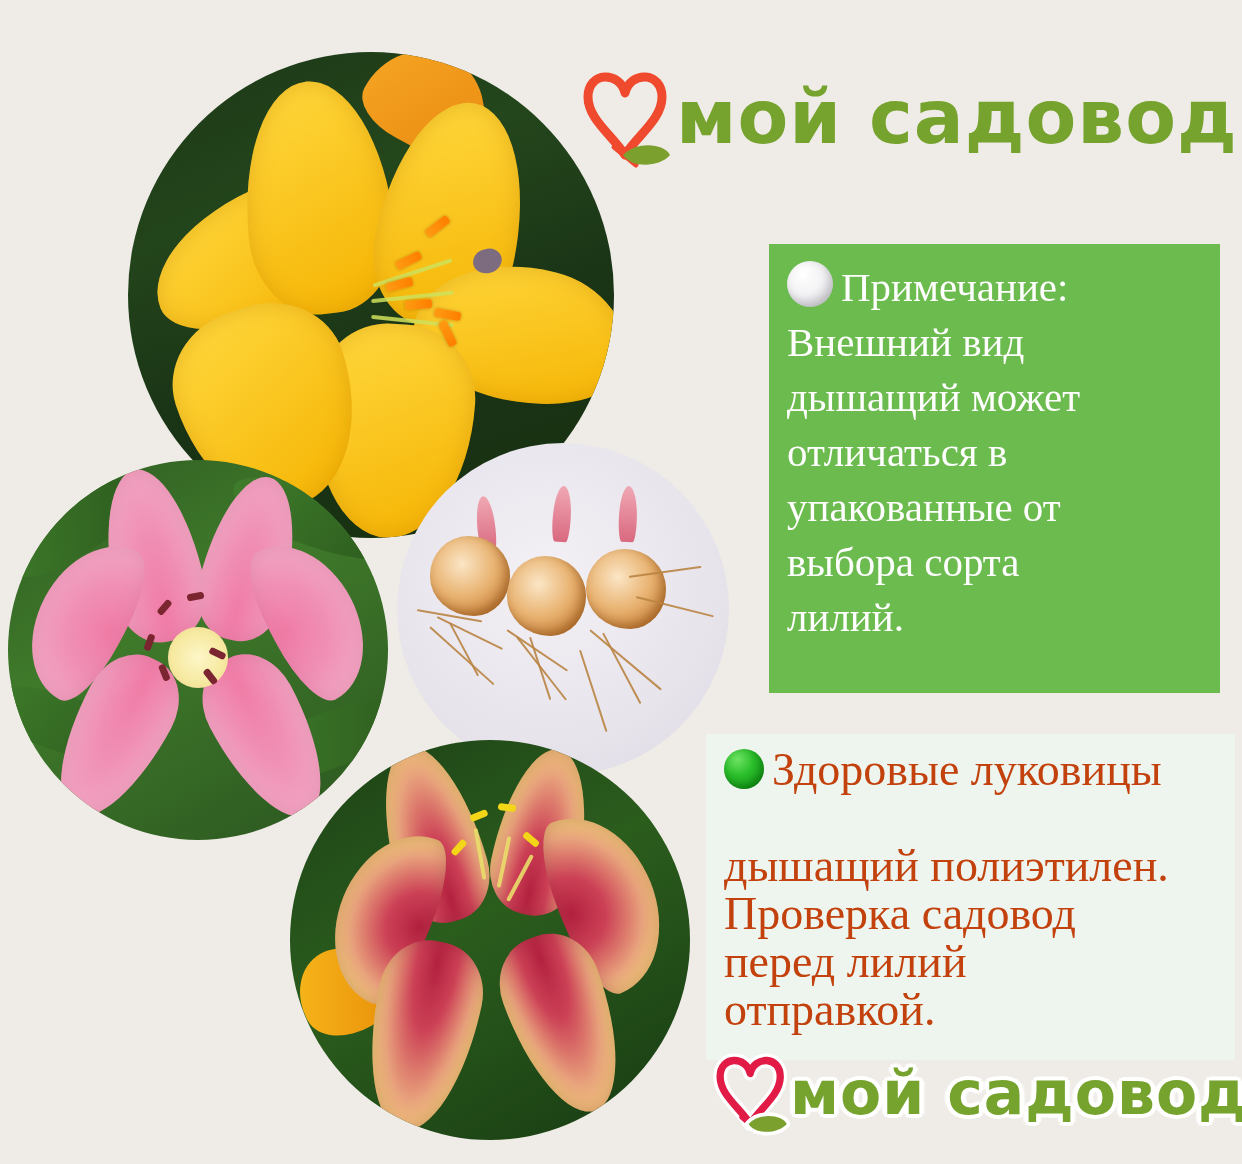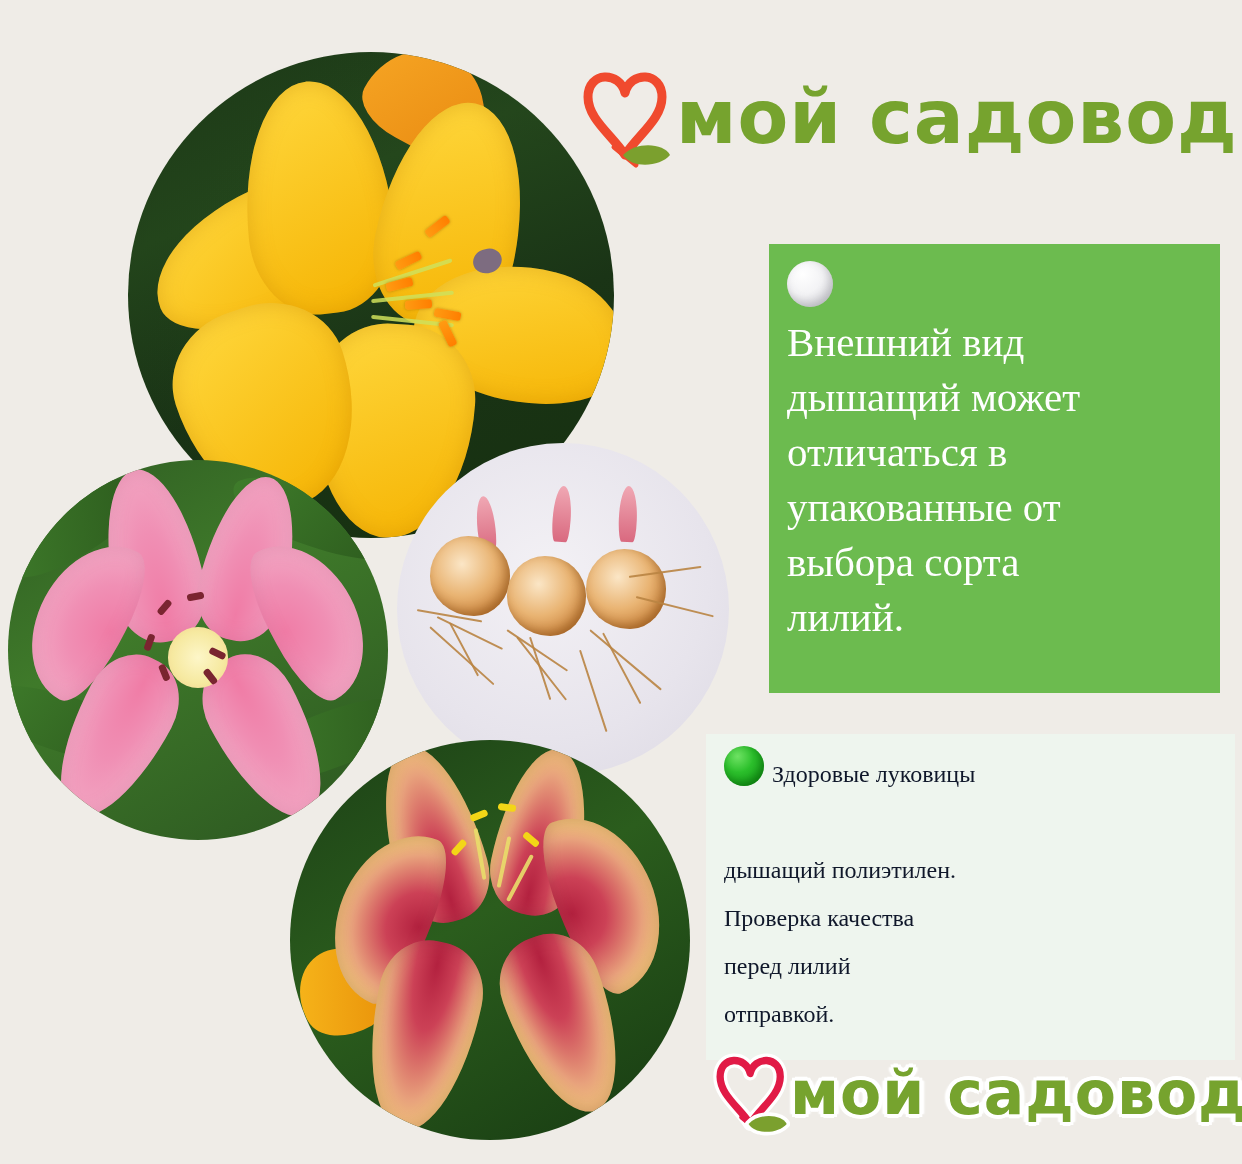--- a/index.html
+++ b/index.html
@@ -77,21 +77,21 @@
       -4px 0 0 #fff, 4px 0 0 #fff, 0 -4px 0 #fff, 0 4px 0 #fff,
       -5px 0 2px #fff, 5px 0 2px #fff;}
 
   
   .panel{position:absolute;box-sizing:border-box;}
   .panel-note{left:769px;top:244px;width:451px;height:449px;background:#6cbb4f;
     padding:16px 14px 10px 18px;}
   .panel-note .ptext{color:#ffffff;font-size:41px;line-height:55px;font-family:"Liberation Serif", serif;}
   .panel-healthy{left:706px;top:734px;width:529px;height:326px;background:#eef5ee;
     padding:12px 10px 8px 18px;}
-  .panel-healthy .ptext{color:#0f172a;font-size:24px;line-height:48px;font-family:"Liberation Serif", serif;}
+  .panel-healthy .ptext{color:#c2410c;font-size:46px;line-height:48px;font-family:"Liberation Serif", serif;}
 
   .bullet{display:inline-block;vertical-align:-6px;border-radius:50%;margin-right:8px;}
   .bullet-white{width:46px;height:46px;
     background:radial-gradient(circle at 34% 28%, #ffffff 0%, #f3f3f5 45%, #cfcfd4 100%);
     box-shadow:inset -3px -4px 8px rgba(120,120,130,.35);}
   .bullet-green{width:40px;height:40px;vertical-align:-4px;
     background:radial-gradient(circle at 34% 26%, #6ee263 0%, #2cc02c 40%, #0f9a14 100%);
     box-shadow:inset -3px -4px 8px rgba(0,70,0,.45);}
 </style>
 </head>
@@ -183,36 +183,36 @@
         <path d="M47 30 C42 8, 10 8, 10 34 C10 56, 34 72, 47 92 C60 72, 84 56, 84 34 C84 8, 52 8, 47 30 Z" fill="none" stroke="#f04a2e" stroke-width="9" stroke-linecap="round" stroke-linejoin="round"></path>
         <path d="M36 84 L58 102" fill="none" stroke="#f04a2e" stroke-width="5" stroke-linecap="round"></path>
         <path d="M45 92 C58 78, 86 80, 92 92 C82 104, 54 106, 45 92 Z" fill="#7ba02e"></path>
       </svg>
     </div>
     <div class="logo-word">мой садовод</div>
   </div>
 
   <div class="panel panel-note">
     <div class="ptext">
-      <span class="bullet bullet-white"></span><br>
+      <span class="bullet bullet-white"></span><span>Примечание:</span><br>
       <span>Внешний вид</span><br>
       <span>дышащий может</span><br>
       <span>отличаться в</span><br>
       <span>упакованные от</span><br>
       <span>выбора сорта</span><br>
       <span>лилий.</span>
     </div>
   </div>
 
   <div class="panel panel-healthy">
     <div class="ptext">
       <span class="bullet bullet-green"></span><span>Здоровые луковицы</span><br>
       <br>
       <span>дышащий полиэтилен.</span><br>
-      <span>Проверка качества</span><br>
+      <span>Проверка садовод</span><br>
       <span>перед лилий</span><br>
       <span>отправкой.</span>
     </div>
   </div>
 
   <div class="logo logo-bottom">
     <div class="logo-mark">
       <svg viewBox="0 0 96 108" width="78" height="88" aria-hidden="true">
         <path d="M47 30 C42 8, 10 8, 10 34 C10 56, 34 72, 47 92 C60 72, 84 56, 84 34 C84 8, 52 8, 47 30 Z" fill="none" stroke="#ffffff" stroke-width="17" stroke-linejoin="round" stroke-linecap="round"></path>
         <path d="M47 30 C42 8, 10 8, 10 34 C10 56, 34 72, 47 92 C60 72, 84 56, 84 34 C84 8, 52 8, 47 30 Z" fill="none" stroke="#e11a46" stroke-width="9" stroke-linecap="round" stroke-linejoin="round"></path>

